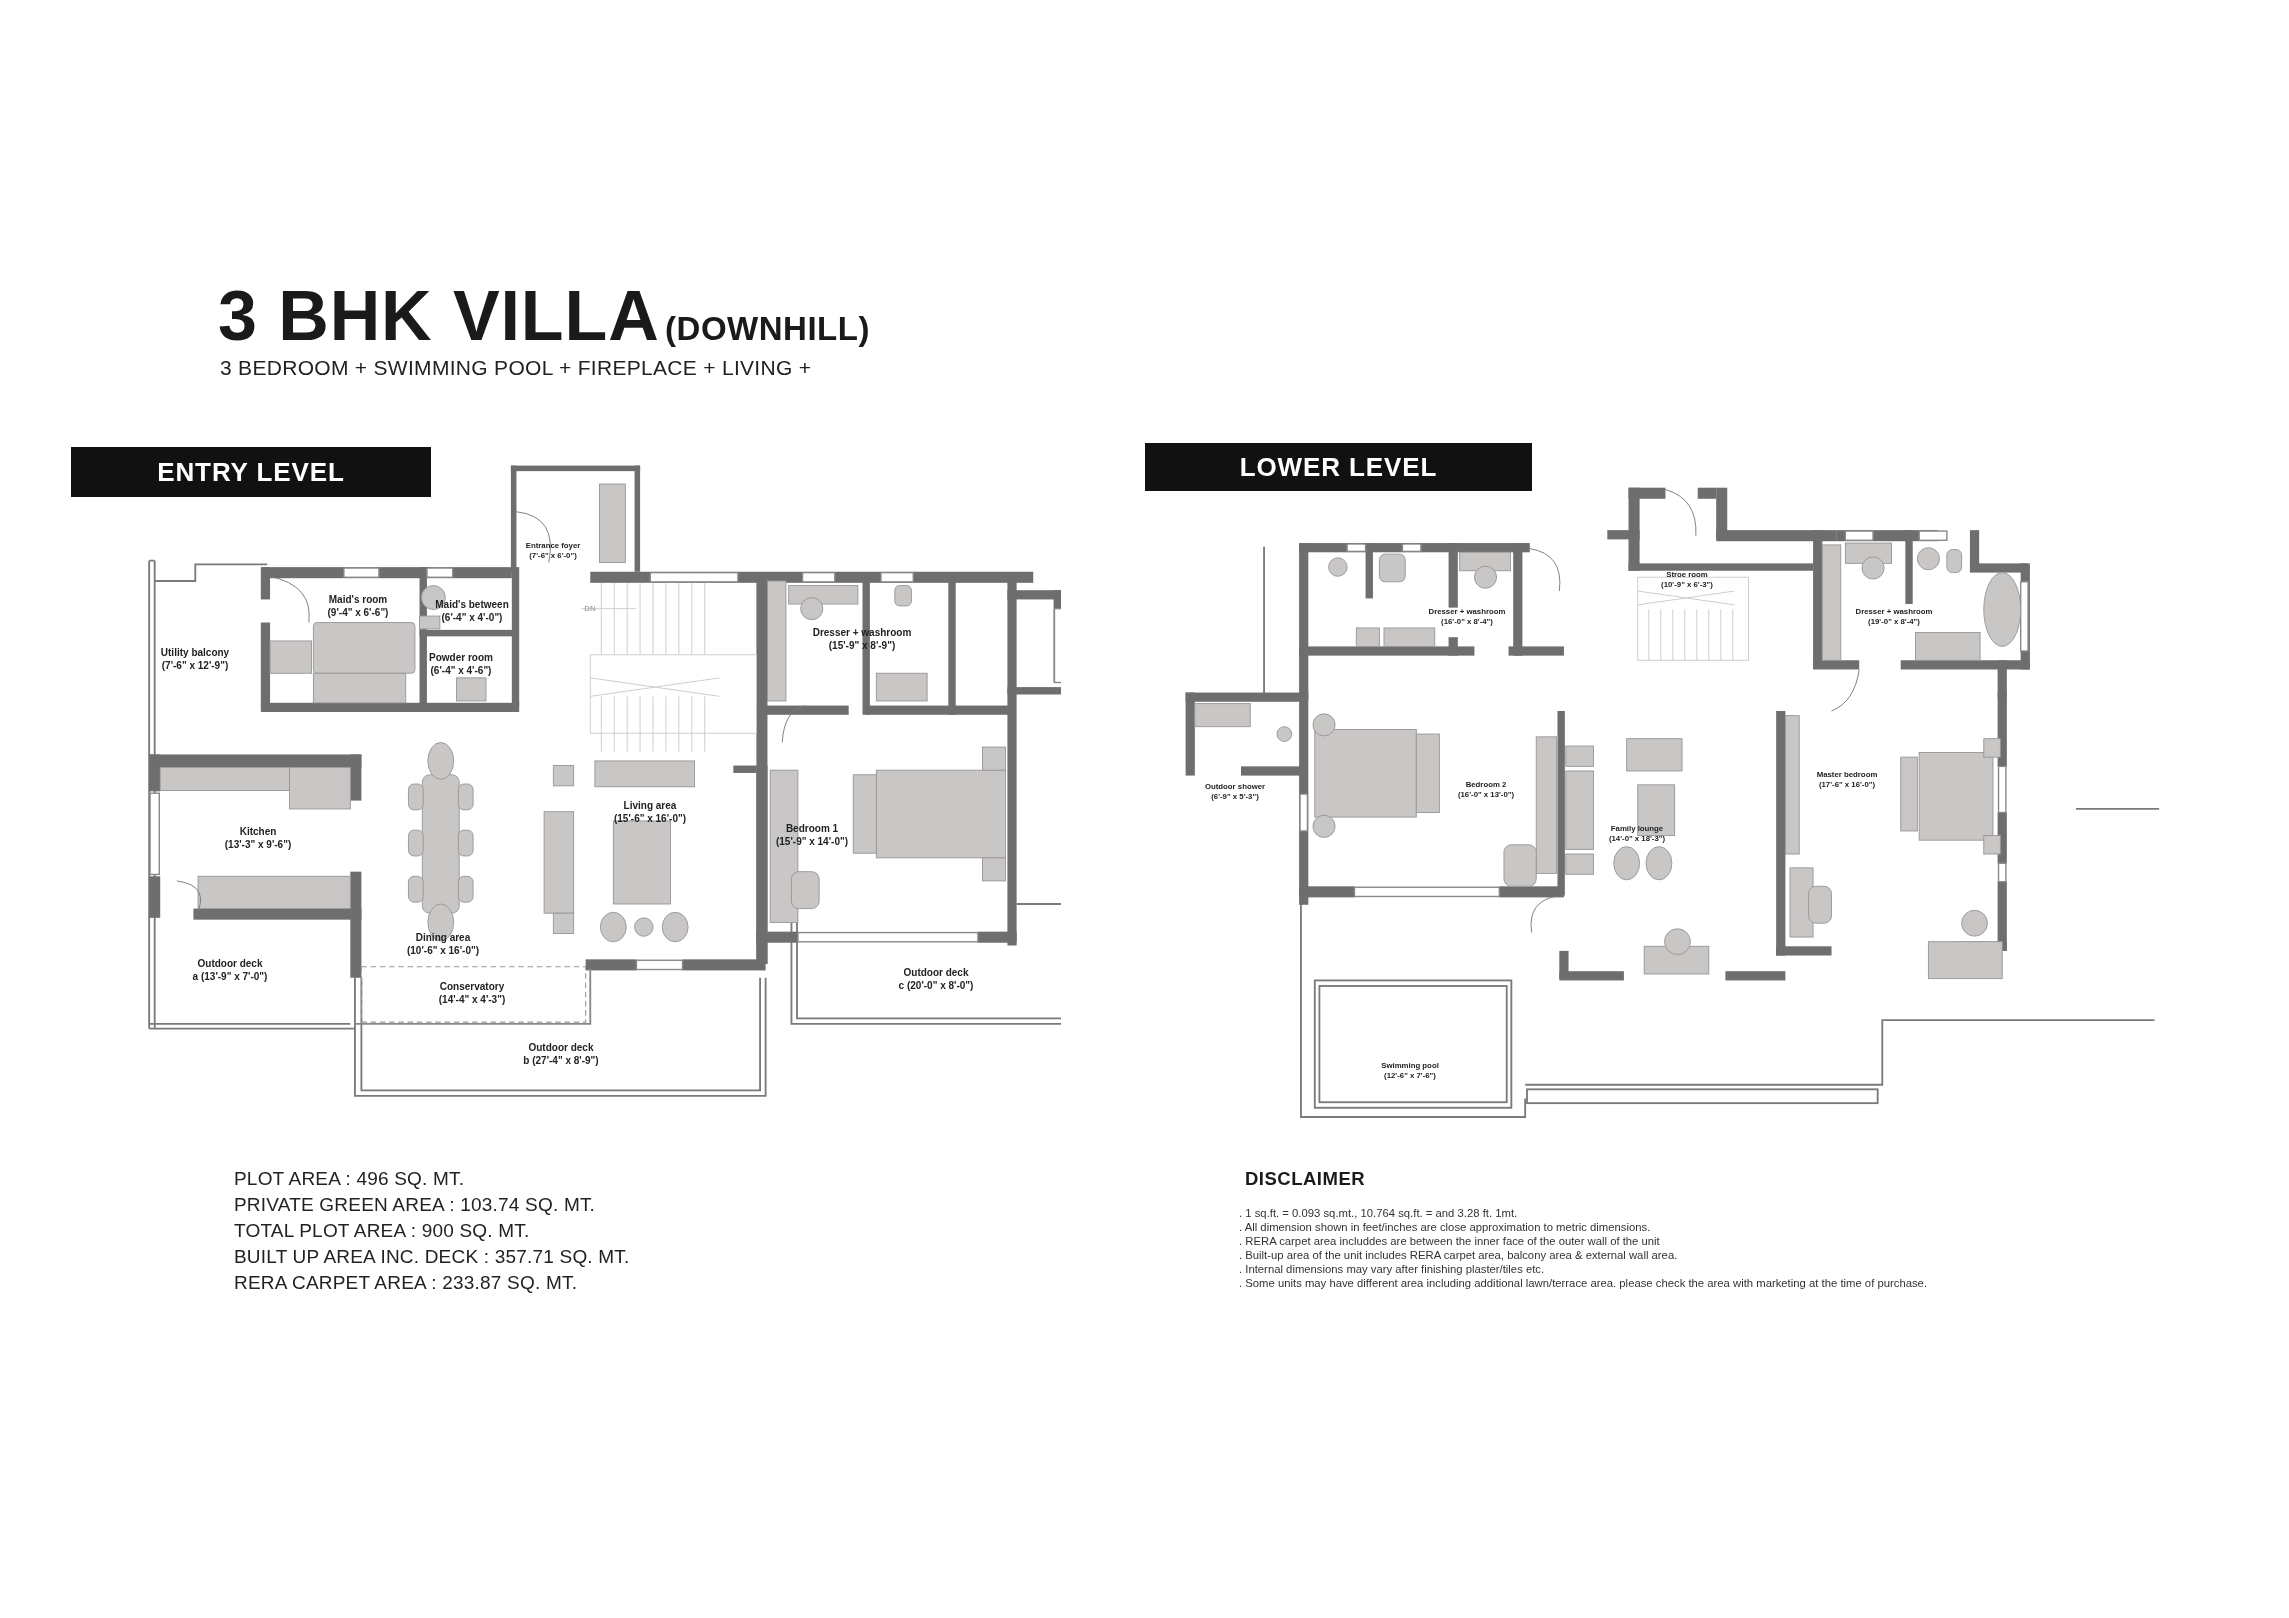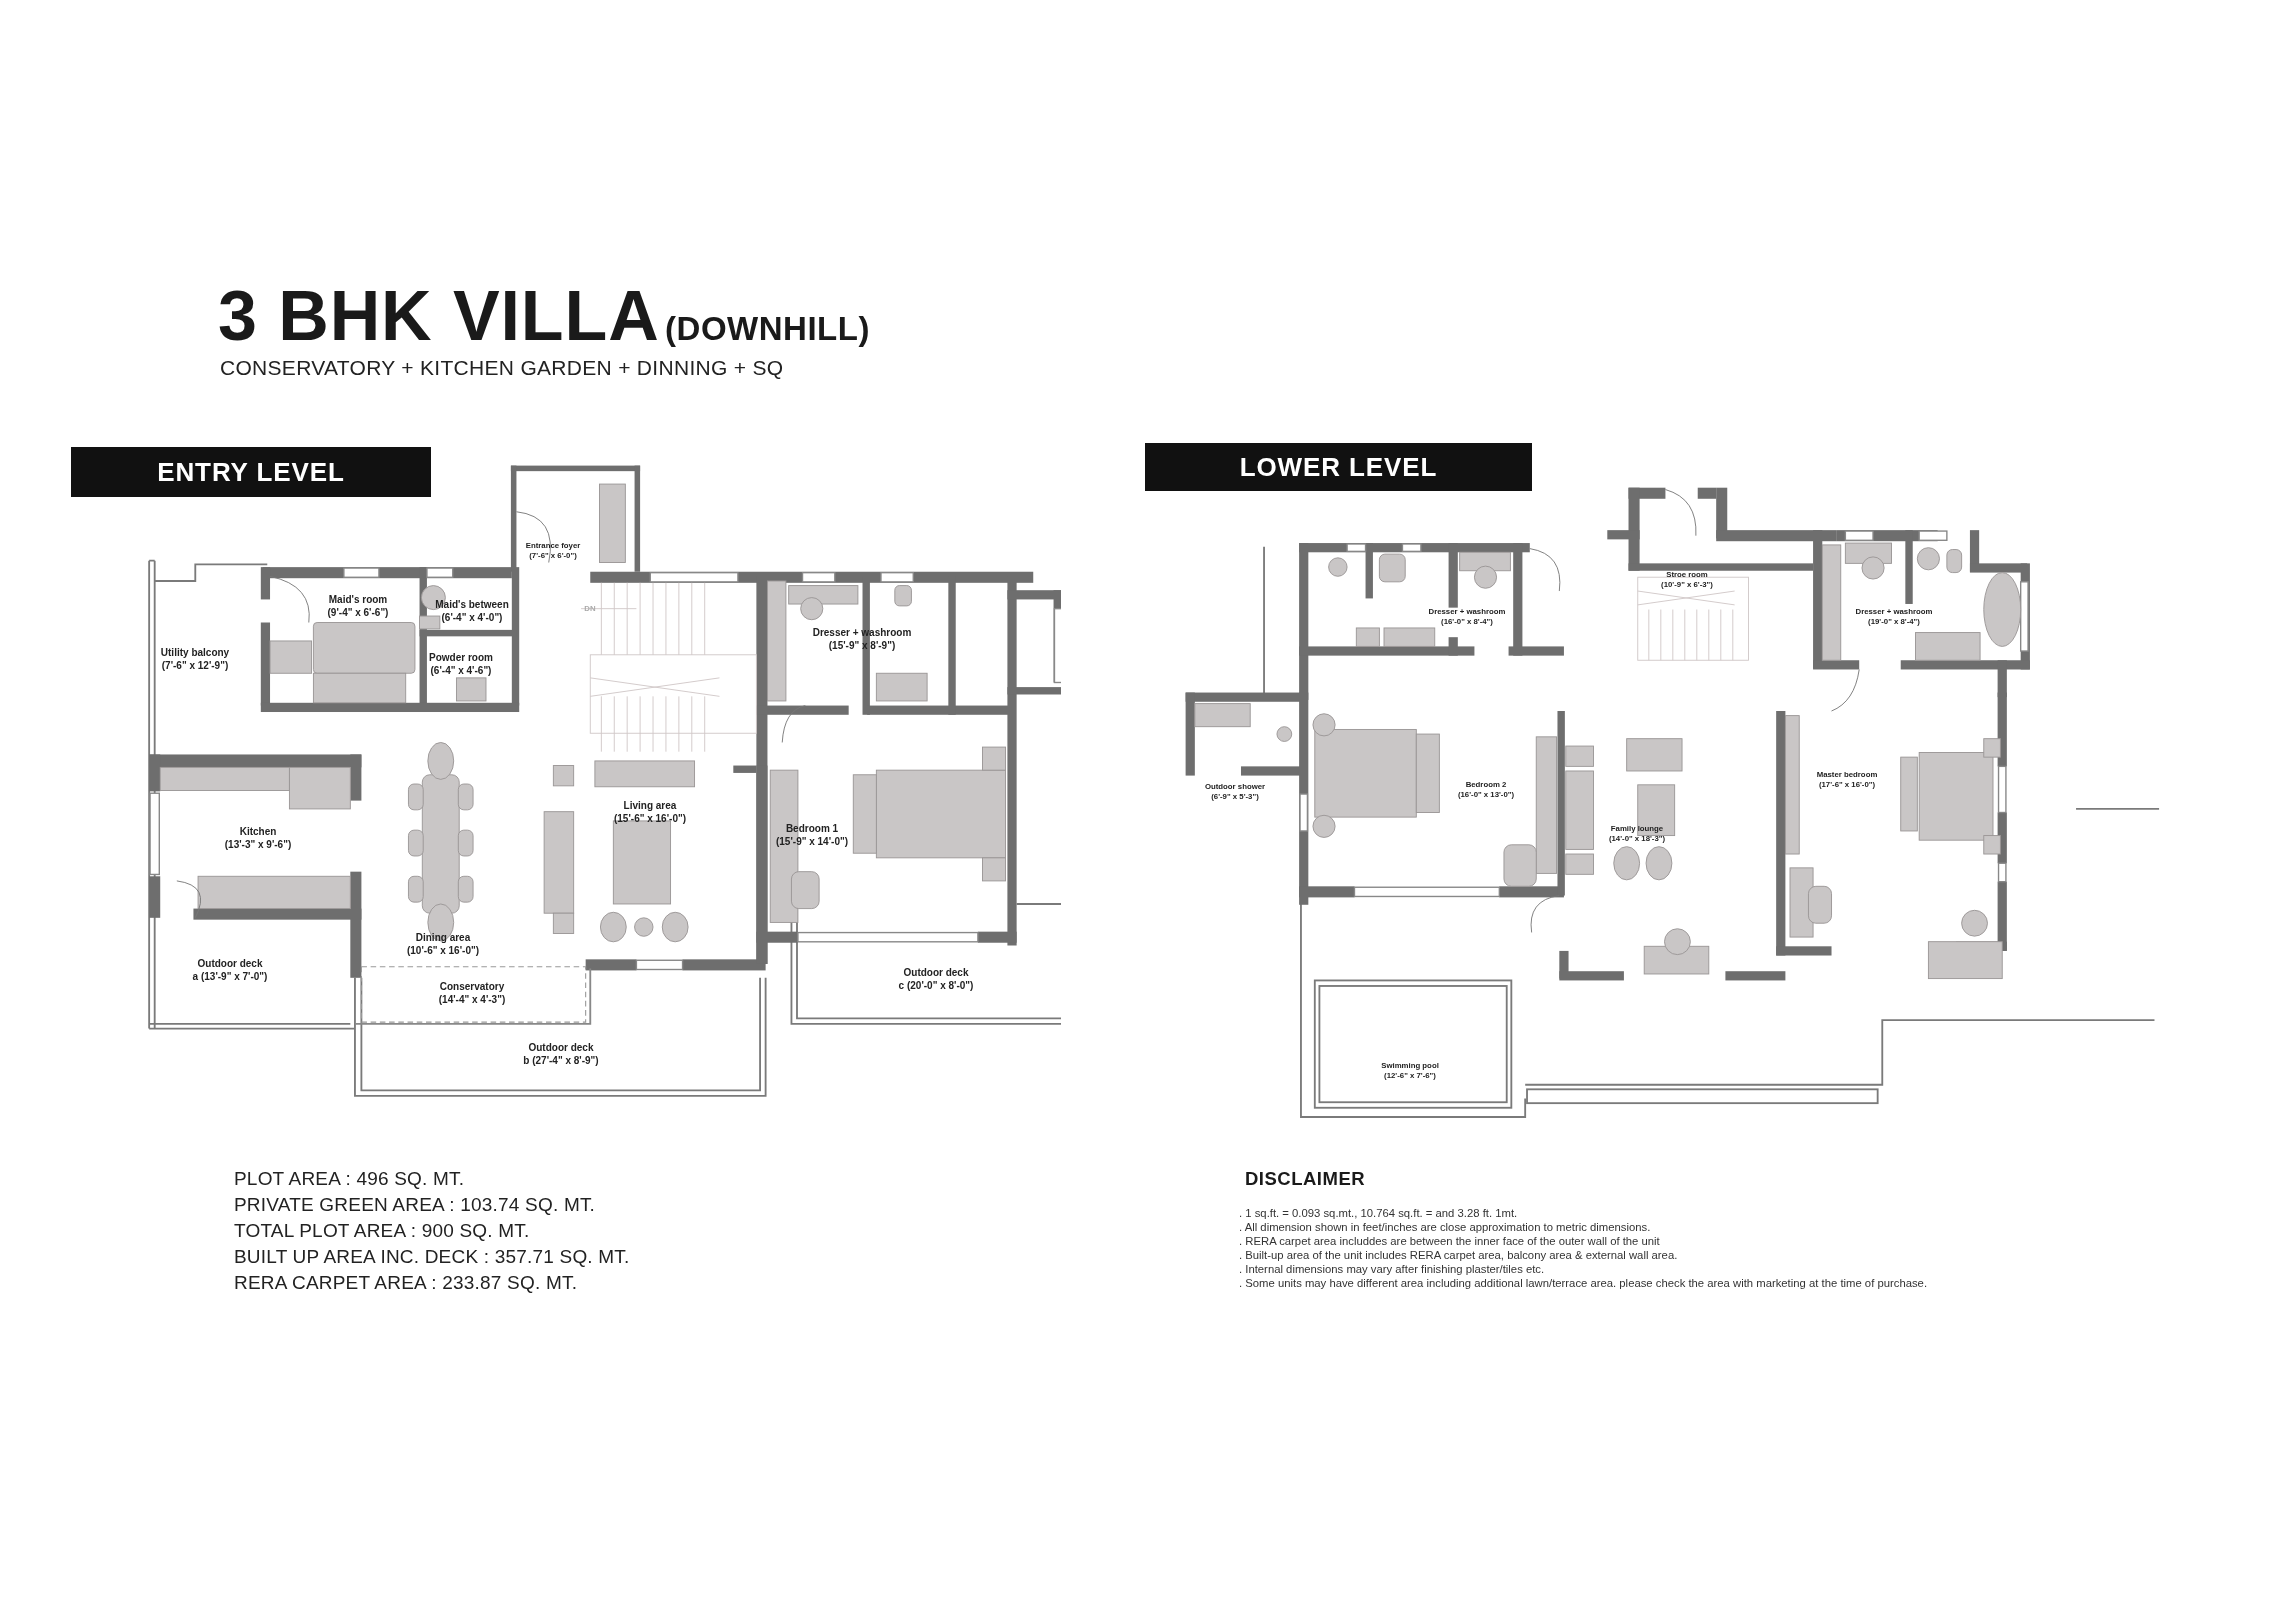--- a/index.html
+++ b/index.html
@@ -23,21 +23,21 @@
   .disclaimer { left:1239px; top:1206px; font-size:11.3px; line-height:14px; color:#333; }
   .disclaimer div { white-space:nowrap; }
 </style>
 </head>
 <body>
 
 <div class="abs title-main">
   <span>3 BHK VILLA</span><span class="sub">(DOWNHILL)</span>
 </div>
 <div class="abs title-desc">
-  <div>CONSERVATORY + KITCHEN GARDEN + DINNING + SQ</div>
+  <div>3 BEDROOM + SWIMMING POOL + FIREPLACE + LIVING +</div>
 </div>
 
 <div class="abs level-bar entry-bar">ENTRY LEVEL</div>
 <div class="abs level-bar lower-bar">LOWER LEVEL</div>
 
 <div class="plan" style="left:138px; top:461px; width:923px; height:646px;">
   <svg width="923" height="646" viewBox="150 500 1000 700">
     <g fill="none" stroke="#7a7a7a" stroke-width="2">
 
       <path d="M162 608 V1115 M168 608 V1115 M162 608 H168"></path>

